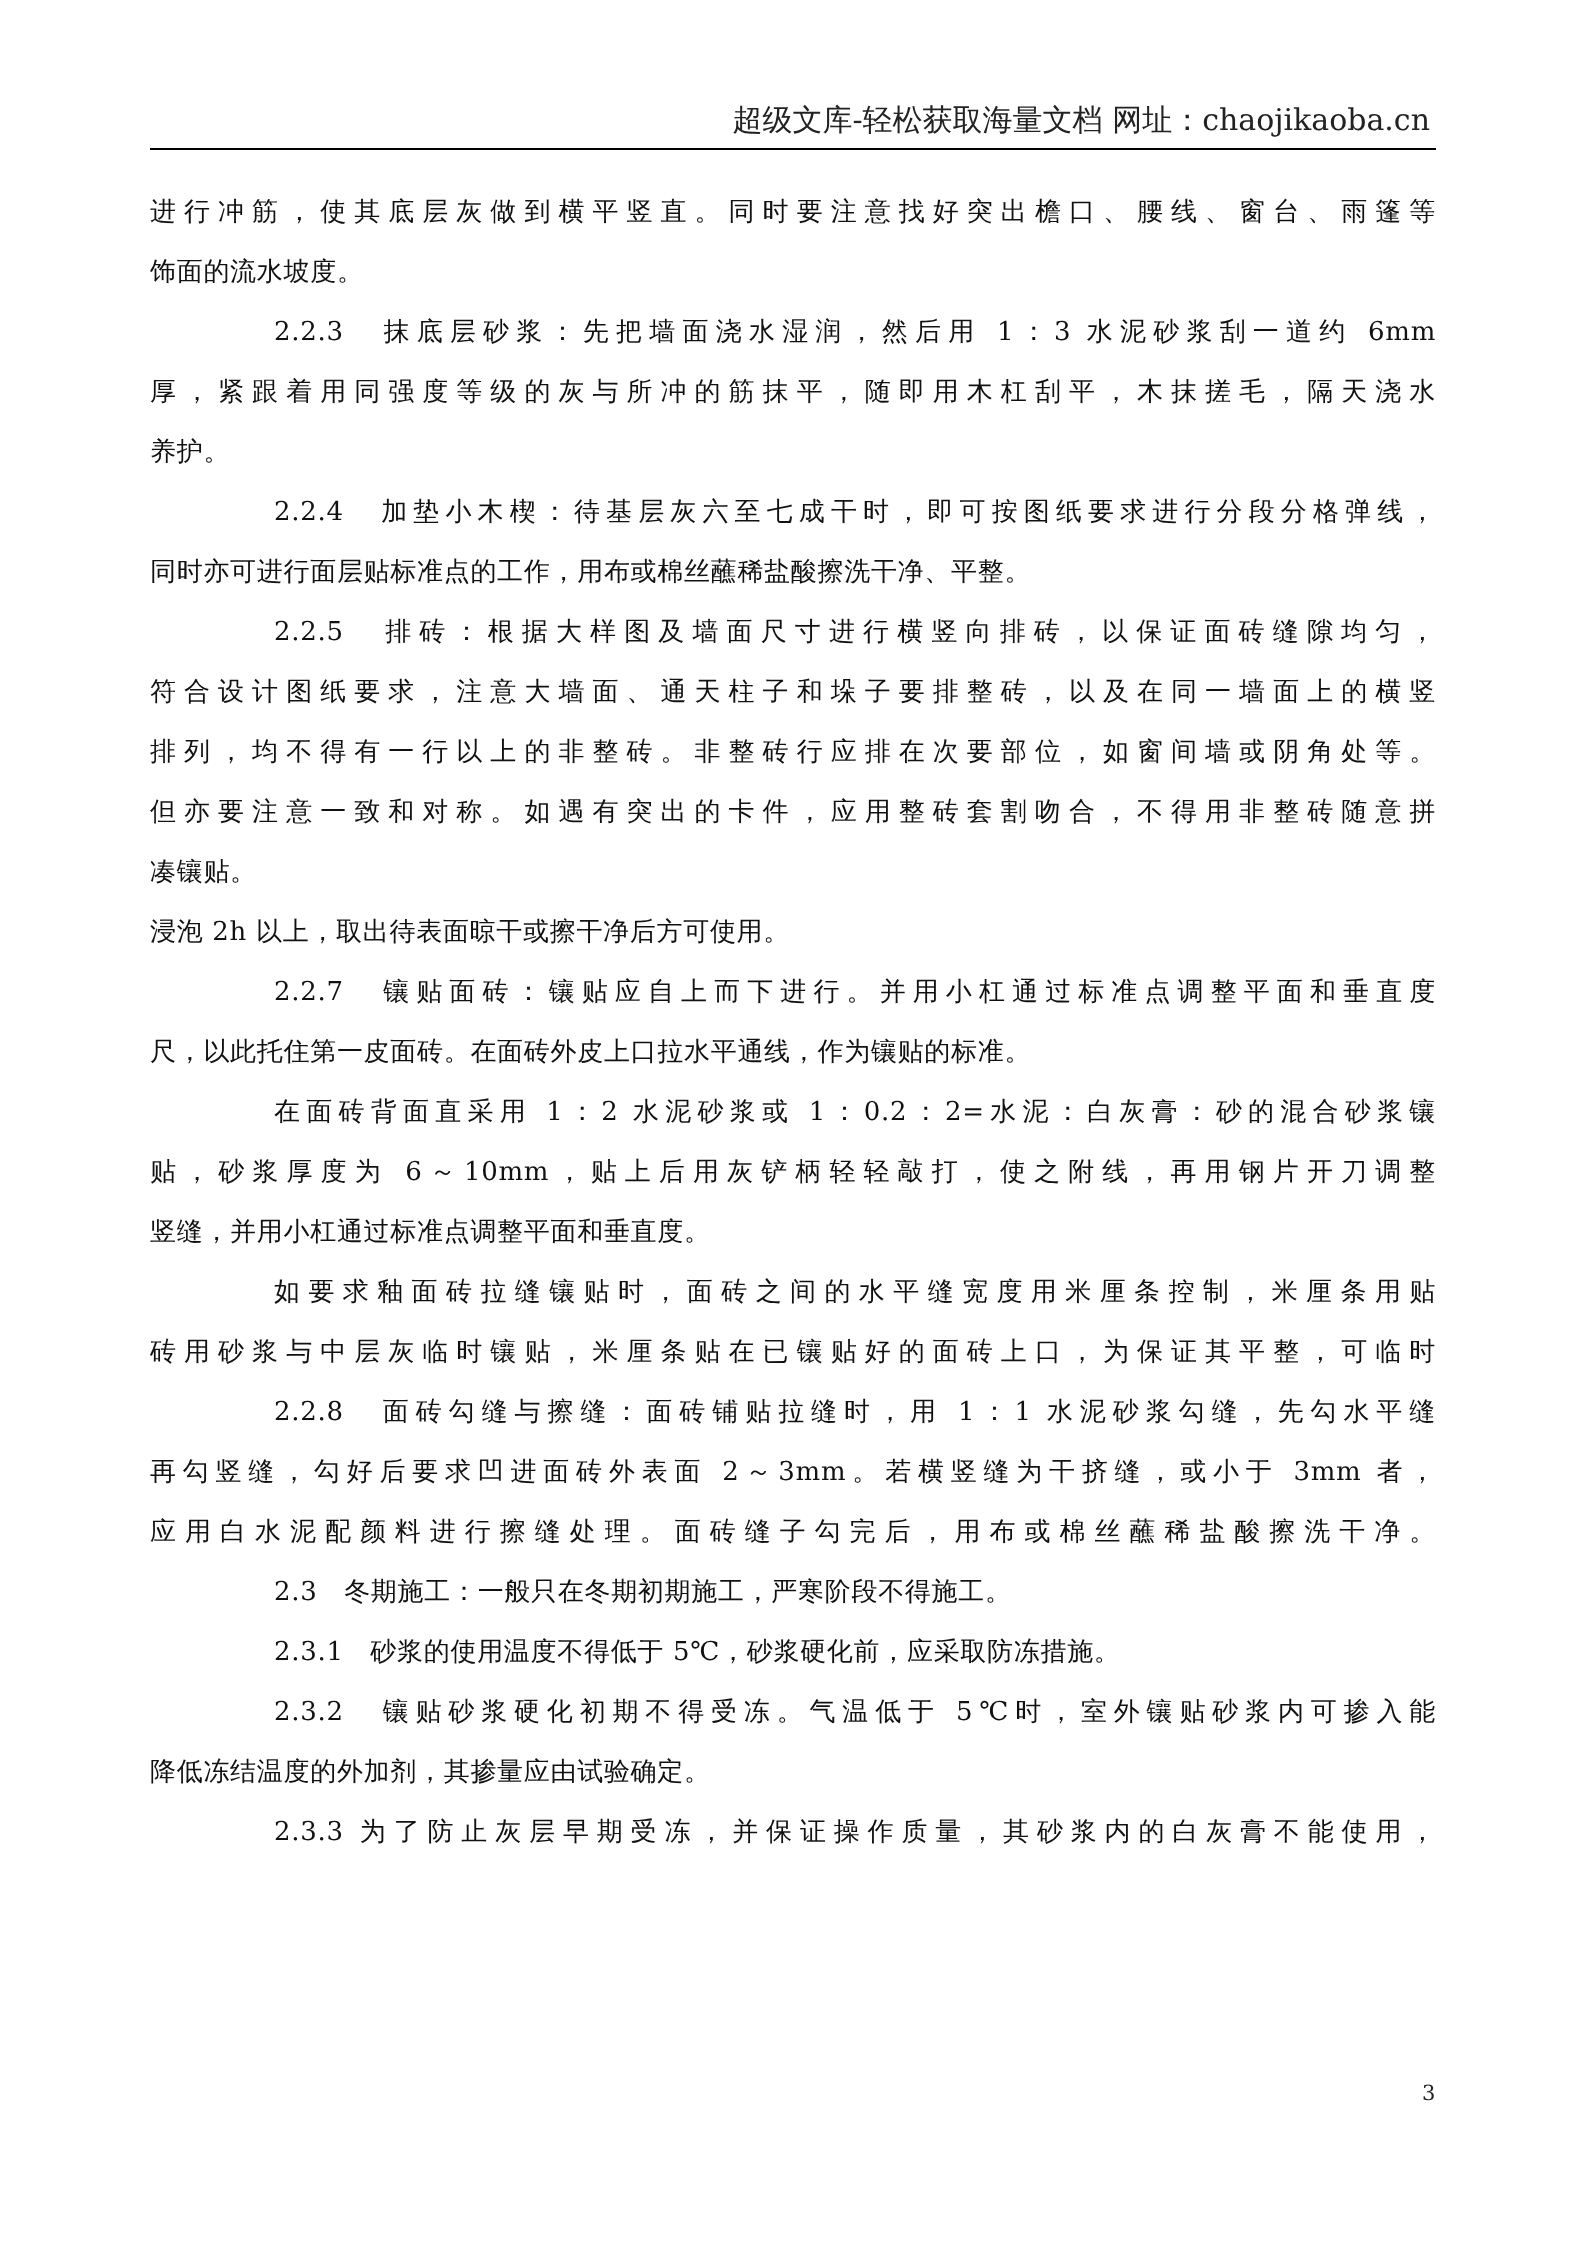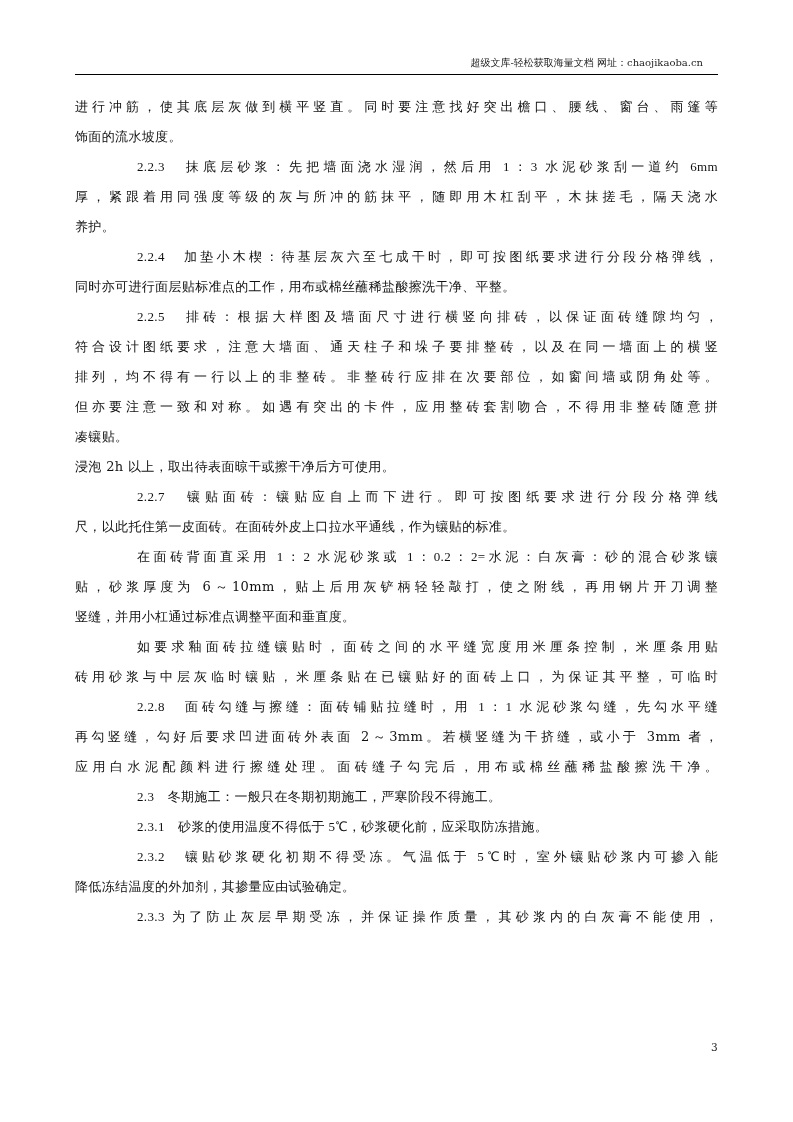--- a/index.html
+++ b/index.html
@@ -1,25 +1,25 @@
 <!DOCTYPE html>
 <html><head>
 <meta charset="utf-8">
 <style>
   html, body { margin: 0; padding: 0; background: #ffffff; }
   body { width: 793px; height: 1122px; position: relative; overflow: hidden;
          font-family: "DejaVu Serif", "Liberation Serif", serif; color: #111; }
   .header { position: absolute; left: 75px; top: 52px; width: 643px; height: 22px;
             border-bottom: 1.3px solid #000; }
-  .header-text { position: absolute; right: 15px; bottom: 4px; font-size: 10px;
+  .header-text { position: absolute; right: 3px; bottom: 4px; font-size: 15px;
                  color: #222; white-space: nowrap; }
   .body { position: absolute; left: 75px; top: 92px; width: 643px; }
   .line { height: 30px; line-height: 30px; font-size: 13px; white-space: nowrap;
           overflow: hidden; letter-spacing: 0.35px; }
-  .line.indent { padding-left: 62px; font-family: Liberation Serif, serif; }
+  .line.indent { padding-left: 62px; }
   .line.justify { text-align: justify; text-align-last: justify; }
   .page-number { position: absolute; left: 711px; top: 1041px; font-size: 10.5px; color: #222; }
 </style>
 </head>
 <body>
 
 <div class="header">
   <span class="header-text">超级文库-轻松获取海量文档  网址：chaojikaoba.cn</span>
 </div>
 
@@ -30,21 +30,21 @@
     <div class="line justify">厚，紧跟着用同强度等级的灰与所冲的筋抹平，随即用木杠刮平，木抹搓毛，隔天浇水</div>
     <div class="line">养护。</div>
     <div class="line indent justify">2.2.4　加垫小木楔：待基层灰六至七成干时，即可按图纸要求进行分段分格弹线，</div>
     <div class="line">同时亦可进行面层贴标准点的工作，用布或棉丝蘸稀盐酸擦洗干净、平整。</div>
     <div class="line indent justify">2.2.5　排砖：根据大样图及墙面尺寸进行横竖向排砖，以保证面砖缝隙均匀，</div>
     <div class="line justify">符合设计图纸要求，注意大墙面、通天柱子和垛子要排整砖，以及在同一墙面上的横竖</div>
     <div class="line justify">排列，均不得有一行以上的非整砖。非整砖行应排在次要部位，如窗间墙或阴角处等。</div>
     <div class="line justify">但亦要注意一致和对称。如遇有突出的卡件，应用整砖套割吻合，不得用非整砖随意拼</div>
     <div class="line">凑镶贴。</div>
     <div class="line">浸泡 2h 以上，取出待表面晾干或擦干净后方可使用。</div>
-    <div class="line indent justify">2.2.7　镶贴面砖：镶贴应自上而下进行。即可按图纸要求进行分段分格弹线</div>
+    <div class="line indent justify">2.2.7　镶贴面砖：镶贴应自上而下进行。并用小杠通过标准点调整平面和垂直度</div>
     <div class="line">尺，以此托住第一皮面砖。在面砖外皮上口拉水平通线，作为镶贴的标准。</div>
     <div class="line indent justify">在面砖背面直采用 1：2 水泥砂浆或 1：0.2：2=水泥：白灰膏：砂的混合砂浆镶</div>
     <div class="line justify">贴，砂浆厚度为 6～10mm，贴上后用灰铲柄轻轻敲打，使之附线，再用钢片开刀调整</div>
     <div class="line">竖缝，并用小杠通过标准点调整平面和垂直度。</div>
     <div class="line indent justify">如要求釉面砖拉缝镶贴时，面砖之间的水平缝宽度用米厘条控制，米厘条用贴</div>
     <div class="line justify">砖用砂浆与中层灰临时镶贴，米厘条贴在已镶贴好的面砖上口，为保证其平整，可临时</div>
     <div class="line indent justify">2.2.8　面砖勾缝与擦缝：面砖铺贴拉缝时，用 1：1 水泥砂浆勾缝，先勾水平缝</div>
     <div class="line justify">再勾竖缝，勾好后要求凹进面砖外表面 2～3mm。若横竖缝为干挤缝，或小于 3mm 者，</div>
     <div class="line justify">应用白水泥配颜料进行擦缝处理。面砖缝子勾完后，用布或棉丝蘸稀盐酸擦洗干净。</div>
     <div class="line indent">2.3　冬期施工：一般只在冬期初期施工，严寒阶段不得施工。</div>

